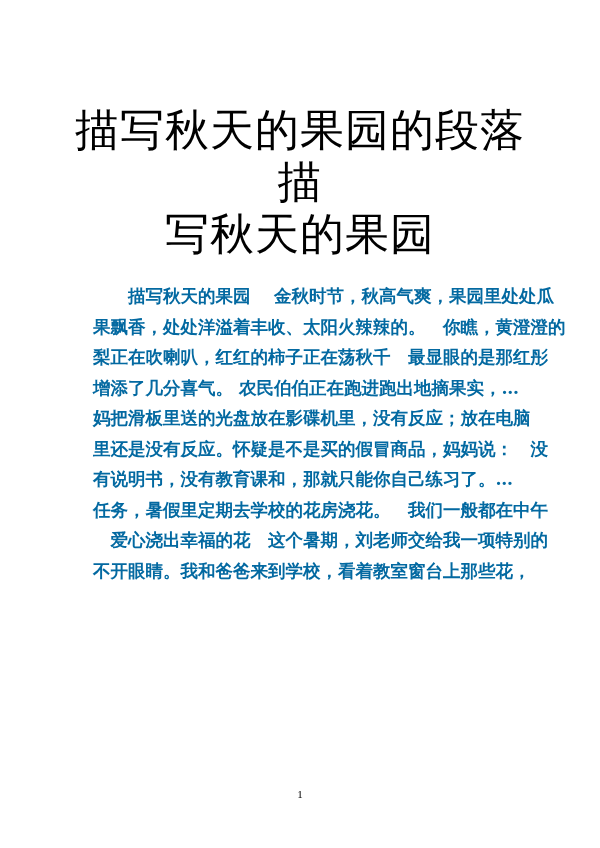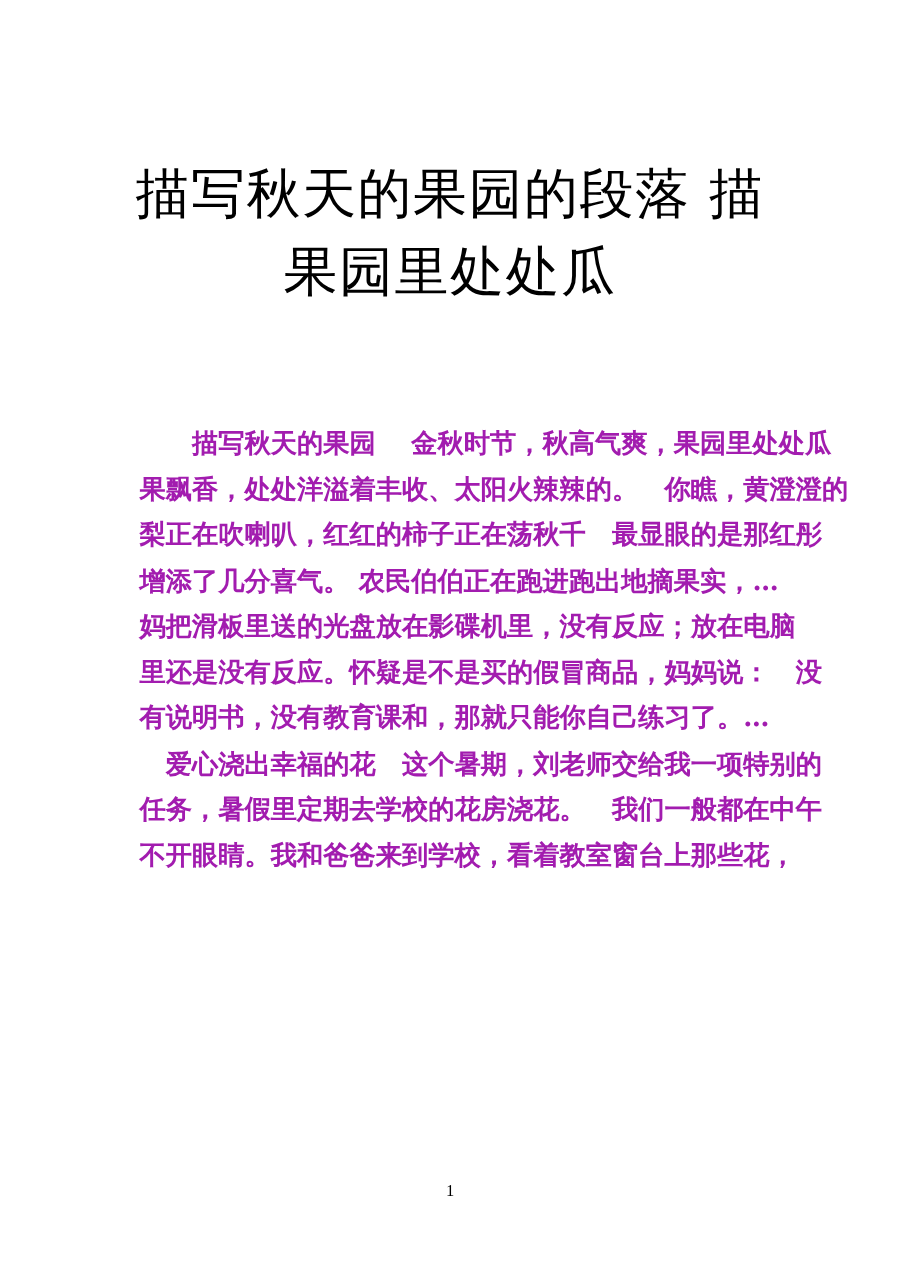--- a/index.html
+++ b/index.html
@@ -1,50 +1,50 @@
 <!DOCTYPE html>
 <html><head>
   <meta charset="utf-8">
   <style>
     html, body { margin: 0; padding: 0; background: #ffffff; }
     body { width: 600px; height: 848px; position: relative; overflow: hidden; }
     .title {
       position: absolute; left: 60px; top: 104px; width: 480px;
       text-align: center; color: #000;
       font-family: "DejaVu Serif", "Liberation Serif", serif;
-      font-size: 36px; line-height: 52px; font-weight: normal;
+      font-size: 44px; line-height: 52px; font-weight: normal;
       letter-spacing: 1px;
     }
     .body-text {
       position: absolute; left: 93px; top: 281px; width: 430px;
       font-family: "DejaVu Serif", "Liberation Serif", serif;
-      font-size: 17.5px; font-weight: bold; color: #a21caf;
+      font-size: 17.5px; font-weight: bold; color: #0369a1;
       line-height: 30.5px;
     }
     .line { white-space: nowrap; height: 30.5px; }
     .page-number {
       position: absolute; left: 0; width: 600px; top: 788px;
       text-align: center;
       font-family: "Liberation Serif", serif; font-size: 11px; color: #000;
     }
   </style>
 </head>
 <body>
 
 <div class="title">
   <div>描写秋天的果园的段落 描</div>
-  <div>果园里处处瓜</div>
+  <div>写秋天的果园</div>
 </div>
 
 <div class="body-text">
   <div class="line">　　描写秋天的果园　 金秋时节，秋高气爽，果园里处处瓜</div>
   <div class="line">果飘香，处处洋溢着丰收、太阳火辣辣的。　你瞧，黄澄澄的</div>
   <div class="line">梨正在吹喇叭，红红的柿子正在荡秋千　最显眼的是那红彤</div>
   <div class="line">增添了几分喜气。 农民伯伯正在跑进跑出地摘果实，…</div>
   <div class="line">妈把滑板里送的光盘放在影碟机里，没有反应；放在电脑</div>
   <div class="line">里还是没有反应。怀疑是不是买的假冒商品，妈妈说：　没</div>
   <div class="line">有说明书，没有教育课和，那就只能你自己练习了。…</div>
+  <div class="line">任务，暑假里定期去学校的花房浇花。　我们一般都在中午</div>
   <div class="line">　爱心浇出幸福的花　这个暑期，刘老师交给我一项特别的</div>
-  <div class="line">任务，暑假里定期去学校的花房浇花。　我们一般都在中午</div>
   <div class="line">不开眼睛。我和爸爸来到学校，看着教室窗台上那些花，</div>
 </div>
 
 <div class="page-number">1</div>
 
 </body></html>

